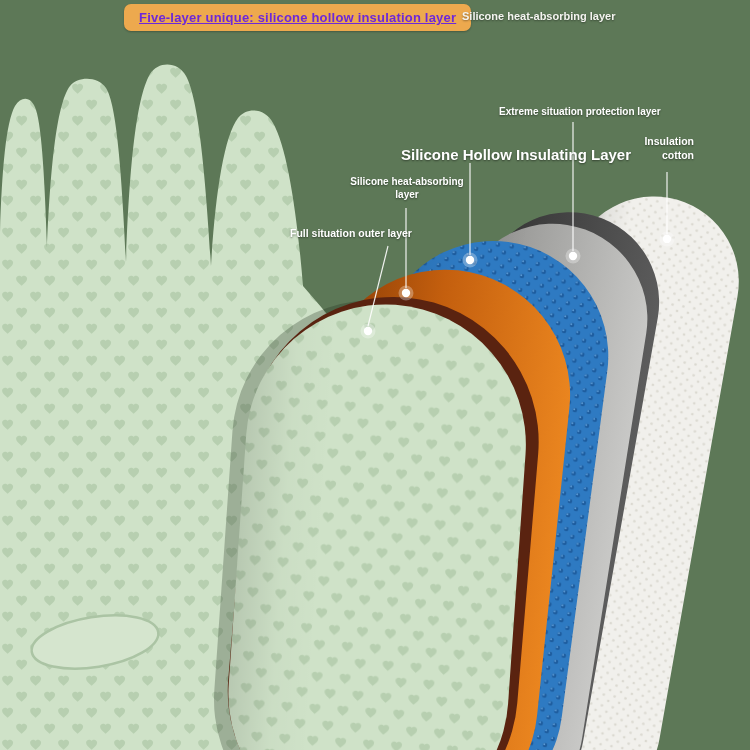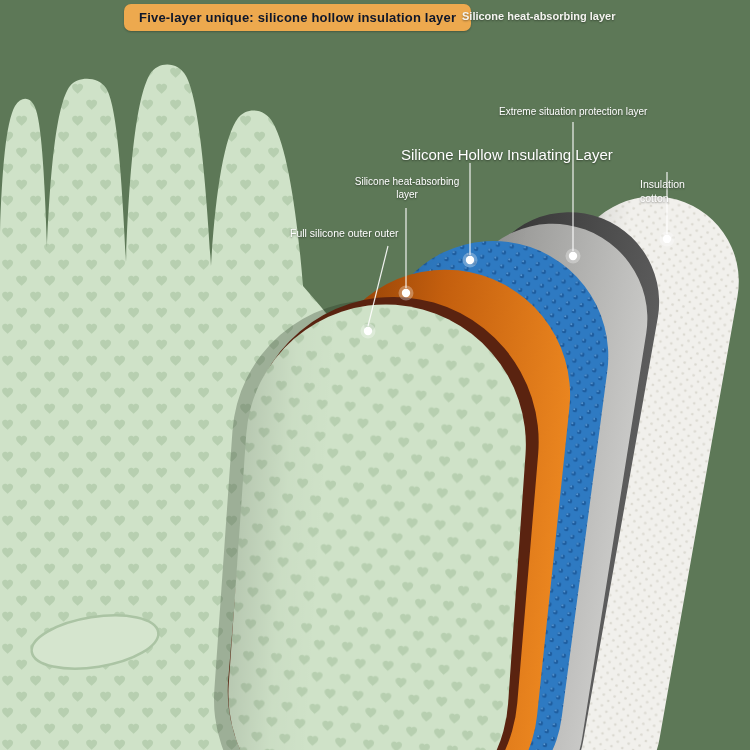--- a/index.html
+++ b/index.html
@@ -4,40 +4,41 @@
 <style>
   html,body{margin:0;padding:0;background:#3f5540;}
   .stage{
     position:relative;width:750px;height:750px;overflow:hidden;
     background:#5d7857;
     font-family:"Liberation Sans", sans-serif;
   }
   .scene-svg{position:absolute;left:0;top:0;}
   .banner{
     position:absolute;left:124px;top:4px;z-index:3;
-    background:#eda94e;color:#0f172a;
+    background:#eda94e;color:#6d28d9;
     font-size:13px;font-weight:bold;letter-spacing:.2px;
     padding:6px 15px;border-radius:7px;white-space:nowrap;
     box-shadow:0 1px 2px rgba(0,0,0,.25);
+    text-decoration:underline;
   }
   .toplabel{
     position:absolute;left:462px;top:10px;z-index:4;
     color:#f4f4f0;font-size:11px;font-weight:600;white-space:nowrap;
     text-shadow:0 1px 2px rgba(0,0,0,.4);
   }
   .callout{
     position:absolute;z-index:5;color:#ffffff;
-    font-size:10.5px;font-weight:400;line-height:1.3;
+    font-size:10.5px;font-weight:700;line-height:1.3;
     text-shadow:0 1px 2px rgba(0,0,0,.45);
   }
   #c1{left:290px;top:227px;white-space:nowrap;}
   #c2{left:344px;top:175px;width:126px;text-align:center;font-size:10px;}
   #c3{left:401px;top:145px;white-space:nowrap;font-size:15px;}
   #c4{left:499px;top:105px;white-space:nowrap;font-size:10px;}
-  #c5{left:640px;top:135px;width:54px;text-align:left;margin-top:43px;}
+  #c5{left:640px;top:135px;width:54px;text-align:right;}
 </style>
 </head>
 <body>
 
 <div class="stage">
 
   <svg class="scene-svg" width="750" height="750" viewBox="0 0 750 750">
     <defs>
       <pattern id="hearts" width="28" height="32" patternUnits="userSpaceOnUse">
         <rect width="28" height="32" fill="#cfe2c8"></rect>
@@ -149,19 +150,19 @@
         <circle cx="667" cy="239" r="7.5" fill="rgba(255,255,255,0.3)"></circle>
         <circle cx="667" cy="239" r="4.2" fill="#ffffff"></circle>
       </g>
     </g>
   </svg>
 
   <div class="banner">Five-layer unique: silicone hollow insulation layer</div>
 
   <div class="toplabel">Silicone heat-absorbing layer</div>
 
-  <div class="callout" id="c1">Full silicone outer outer</div>
+  <div class="callout" id="c1">Full situation outer layer</div>
   <div class="callout" id="c2">Silicone heat-absorbing layer</div>
   <div class="callout" id="c3">Silicone Hollow Insulating Layer</div>
   <div class="callout" id="c4">Extreme situation protection layer</div>
   <div class="callout" id="c5">Insulation cotton</div>
 
 </div>
 
 </body></html>

